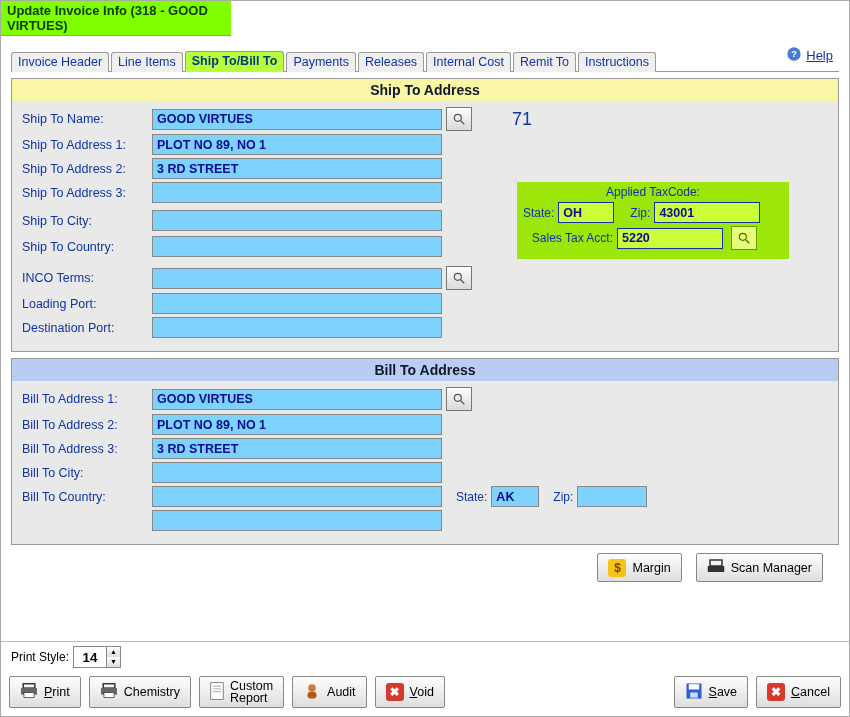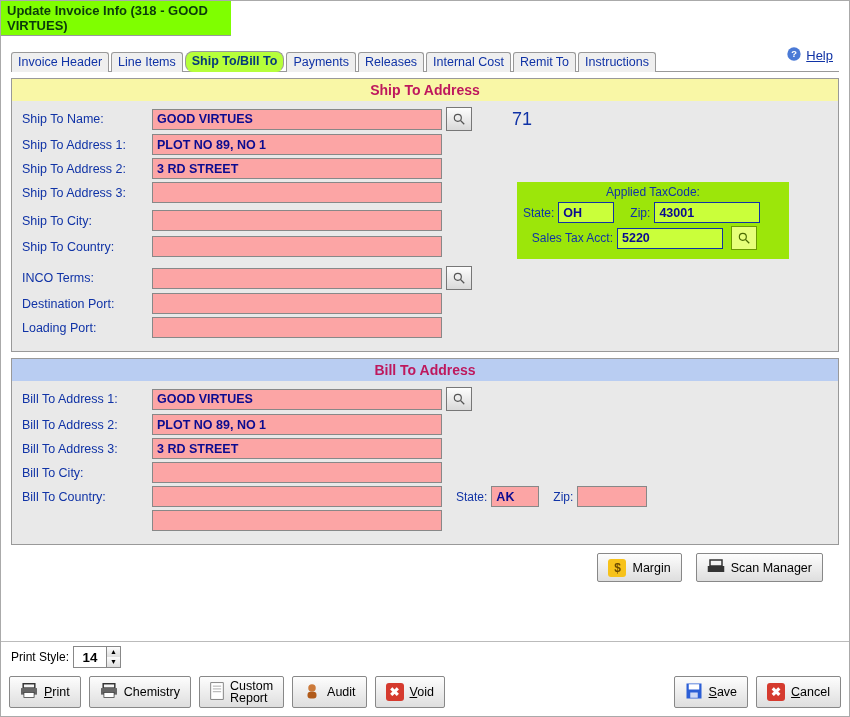--- a/index.html
+++ b/index.html
@@ -62,35 +62,34 @@
     cursor: pointer;
     font-size: 12.5px;
     position: relative;
     bottom: -1px;
   }
   .tab.active {
     background: #b6ff3a;
     font-weight: bold;
     color: #063a7a;
     border-bottom: 1px solid #b6ff3a;
-    border-radius: 8px;
   }
   .work {
     flex: 1;
     padding: 0 10px 6px 10px;
     overflow: hidden;
   }
   .panel {
     border: 1px solid #999;
     margin-top: 6px;
   }
   .panel-header {
     text-align: center;
     font-weight: bold;
-    color: #be185d;
+    color: #0f172a;
     font-size: 14px;
     padding: 3px 10px;
   }
   .panel-header.yellow { background: #f9f7a6; }
   .panel-header.blue { background: #b9cdf2; }
   .panel-body {
     padding: 6px 10px 10px 10px;
     background: #e9e9e9;
   }
   .row {
@@ -100,21 +99,21 @@
     position: relative;
   }
   .lab {
     width: 130px;
     color: #1033a6;
     font-size: 12.5px;
   }
   input.text {
     height: 21px;
     border: 1px solid #888;
-    background: #fca5a5;
+    background: #7dd3fc;
     color: #0b0b90;
     font-weight: bold;
     padding: 1px 4px;
     font-family: inherit;
     font-size: 12.5px;
   }
   input.text.plain { font-weight: normal; color:#000; }
   .w290 { width: 290px; }
   .w60 { width: 48px; }
   .w100 { width: 106px; }
@@ -305,25 +304,25 @@
           <div class="lab">INCO Terms:</div>
           <input class="text w290 plain" value="" style="">
           <div class="lookup">
             <svg viewBox="0 0 24 24">
                 <circle cx="10" cy="10" r="6" stroke="#555" stroke-width="2" fill="none"></circle>
                 <line x1="15" y1="15" x2="21" y2="21" stroke="#555" stroke-width="2"></line>
               </svg>
           </div>
         </div>
         <div class="row">
+          <div class="lab">Loading Port:</div>
+          <input class="text w290 plain" value="" style="">
+        </div>
+        <div class="row">
           <div class="lab">Destination Port:</div>
-          <input class="text w290 plain" value="" style="">
-        </div>
-        <div class="row">
-          <div class="lab">Loading Port:</div>
           <input class="text w290 plain" value="" style="">
         </div>
       </div>
     </div>
 
     <div class="panel">
       <div class="panel-header blue">Bill To Address</div>
       <div class="panel-body">
         <div class="row">
           <div class="lab">Bill To Address 1:</div>

